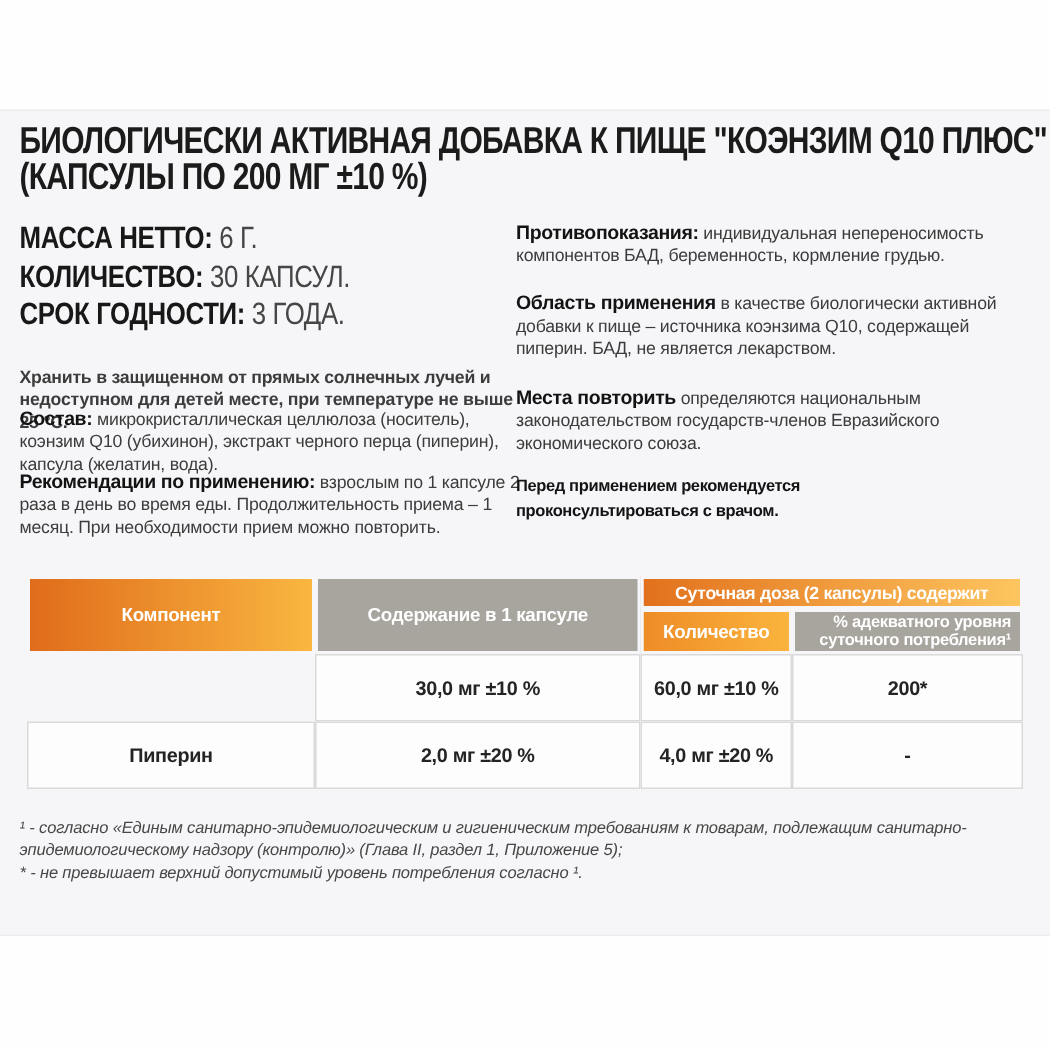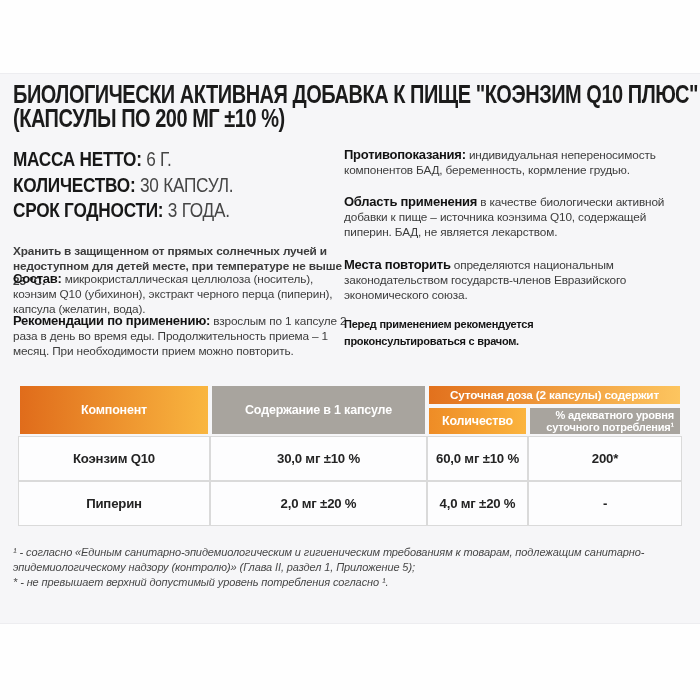--- a/index.html
+++ b/index.html
@@ -102,21 +102,20 @@
 
   <p class="abs advice">Перед применением рекомендуется проконсультироваться с врачом.</p>
 
   <div class="abs tbl">
     <div class="th th-component">Компонент</div>
     <div class="th th-per">Содержание в 1 капсуле</div>
     <div class="th th-daily">Суточная доза (2 капсулы) содержит</div>
     <div class="th th-adeq">% адекватного уровня суточного потребления¹</div>
     <div class="th th-qty">Количество</div>
 
-    <div class="td r1c1">Коэнзим Q10</div>
     <div class="td r1c2">30,0 мг ±10 %</div>
     <div class="td r1c3">60,0 мг ±10 %</div>
     <div class="td r1c4">200*</div>
 
     <div class="td r2c1">Пиперин</div>
     <div class="td r2c2">2,0 мг ±20 %</div>
     <div class="td r2c3">4,0 мг ±20 %</div>
     <div class="td r2c4">-</div>
   </div>
 

